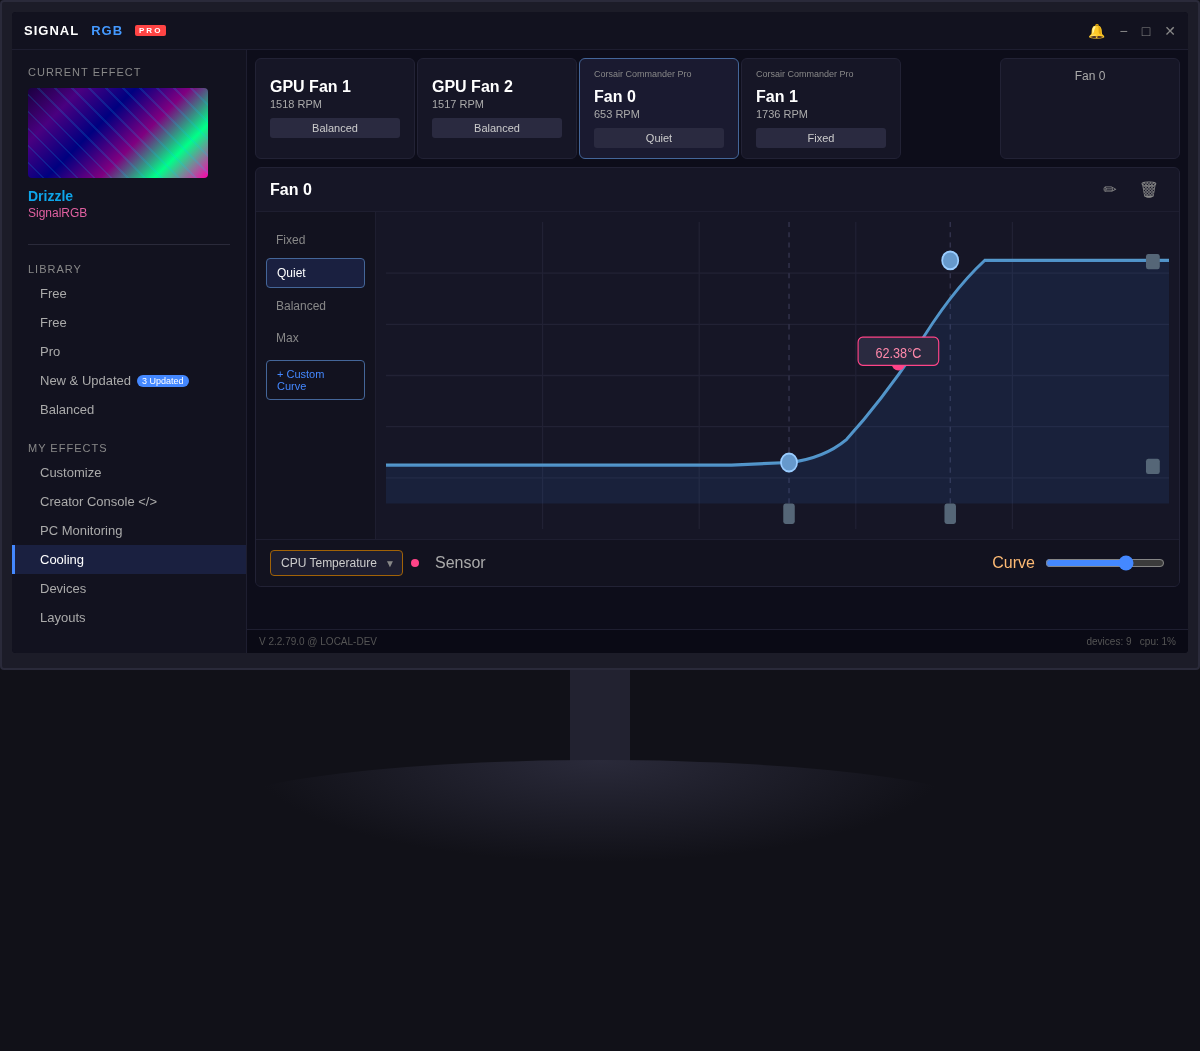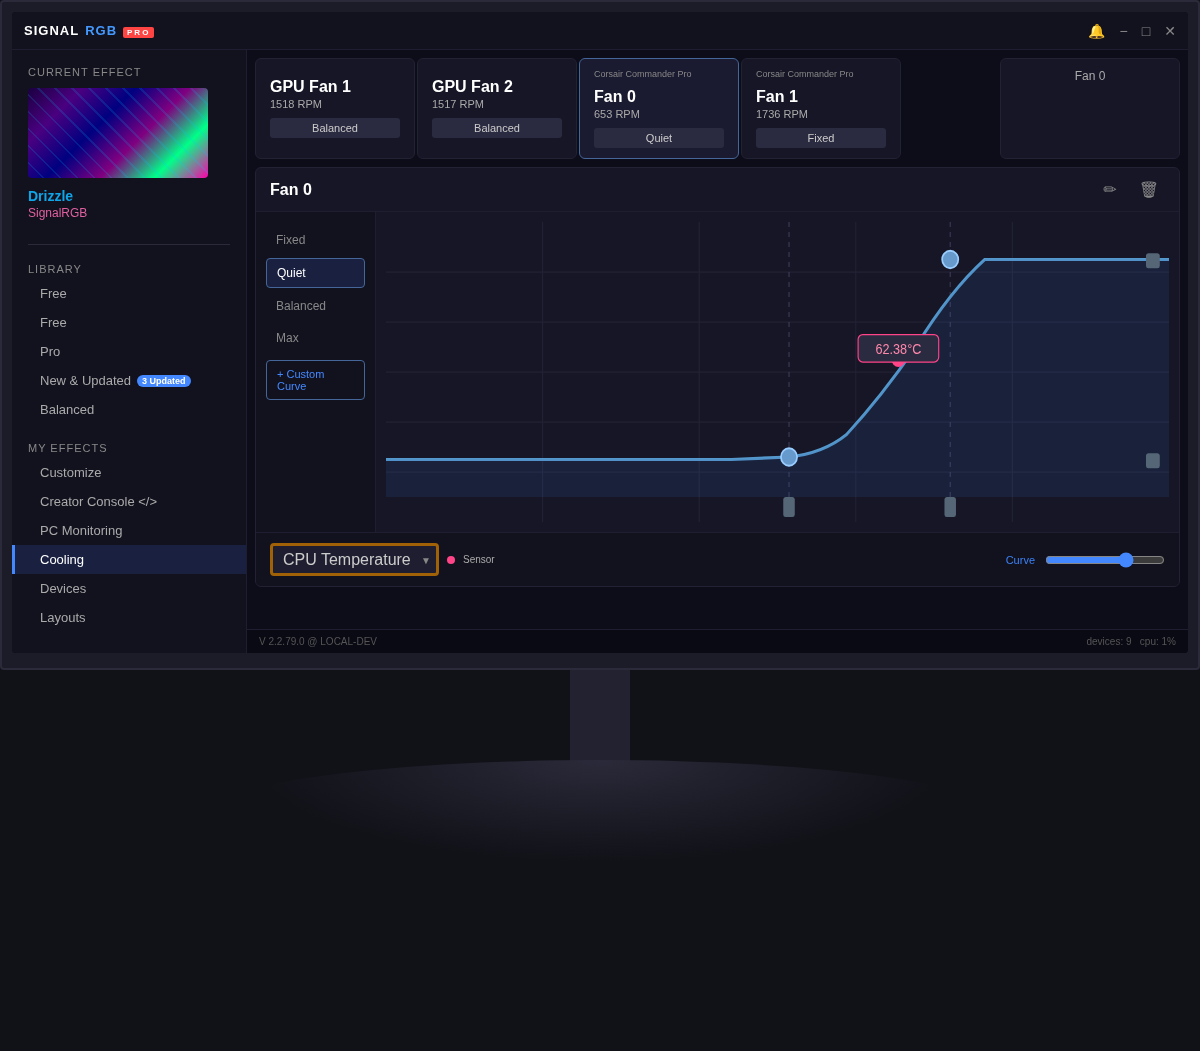--- a/index.html
+++ b/index.html
@@ -75,22 +75,22 @@
       display: flex;
       align-items: center;
       justify-content: space-between;
       padding: 0 12px;
       flex-shrink: 0;
       border-bottom: 1px solid #1e1e30;
     }
 
     .title-bar-logo {
       display: flex;
-      align-items: flex-end;
-      gap: 6px;
+      align-items: center;
+      gap: 12px;
       font-size: 13px;
       font-weight: 700;
       color: #fff;
       letter-spacing: 2px;
     }
 
     .title-bar-logo .pro-badge {
       background: #ff4444;
       color: white;
       font-size: 8px;
@@ -211,21 +211,21 @@
       border-left: 3px solid #4488ff;
       padding-left: 25px;
     }
 
     .new-badge {
       background: #4488ff;
       color: white;
       font-size: 9px;
       padding: 1px 5px;
       border-radius: 8px;
-      font-weight: 700;
+      font-weight: 400;
     }
 
     
     .main-content {
       flex: 1;
       display: flex;
       flex-direction: column;
       background: #0d0d1a;
       overflow: hidden;
     }
@@ -425,48 +425,48 @@
     }
 
     .sensor-section {
       display: flex;
       align-items: center;
       gap: 8px;
     }
 
     .sensor-dropdown {
       background: #1e1e30;
-      border: 3px solid #a16207;
+      border: 1px solid #a16207;
       color: #ccc;
-      font-size: 16px;
+      font-size: 12px;
       padding: 5px 24px 5px 10px;
       border-radius: 4px;
       cursor: pointer;
       appearance: none;
       position: relative;
     }
 
     .sensor-label {
       display: flex;
       align-items: center;
-      gap: 8px;
-      font-size: 10px;
+      gap: 16px;
+      font-size: 16px;
       color: #aaa;
     }
 
     .sensor-dot {
       width: 8px;
       height: 8px;
       border-radius: 50%;
       background: #ff4488;
     }
 
     .curve-label {
-      font-size: 11px;
-      color: #3b82f6;
+      font-size: 16px;
+      color: #fdba74;
     }
 
     .curve-slider {
       width: 120px;
       accent-color: #4488ff;
     }
 
     
     .status-bar {
       height: 24px;

